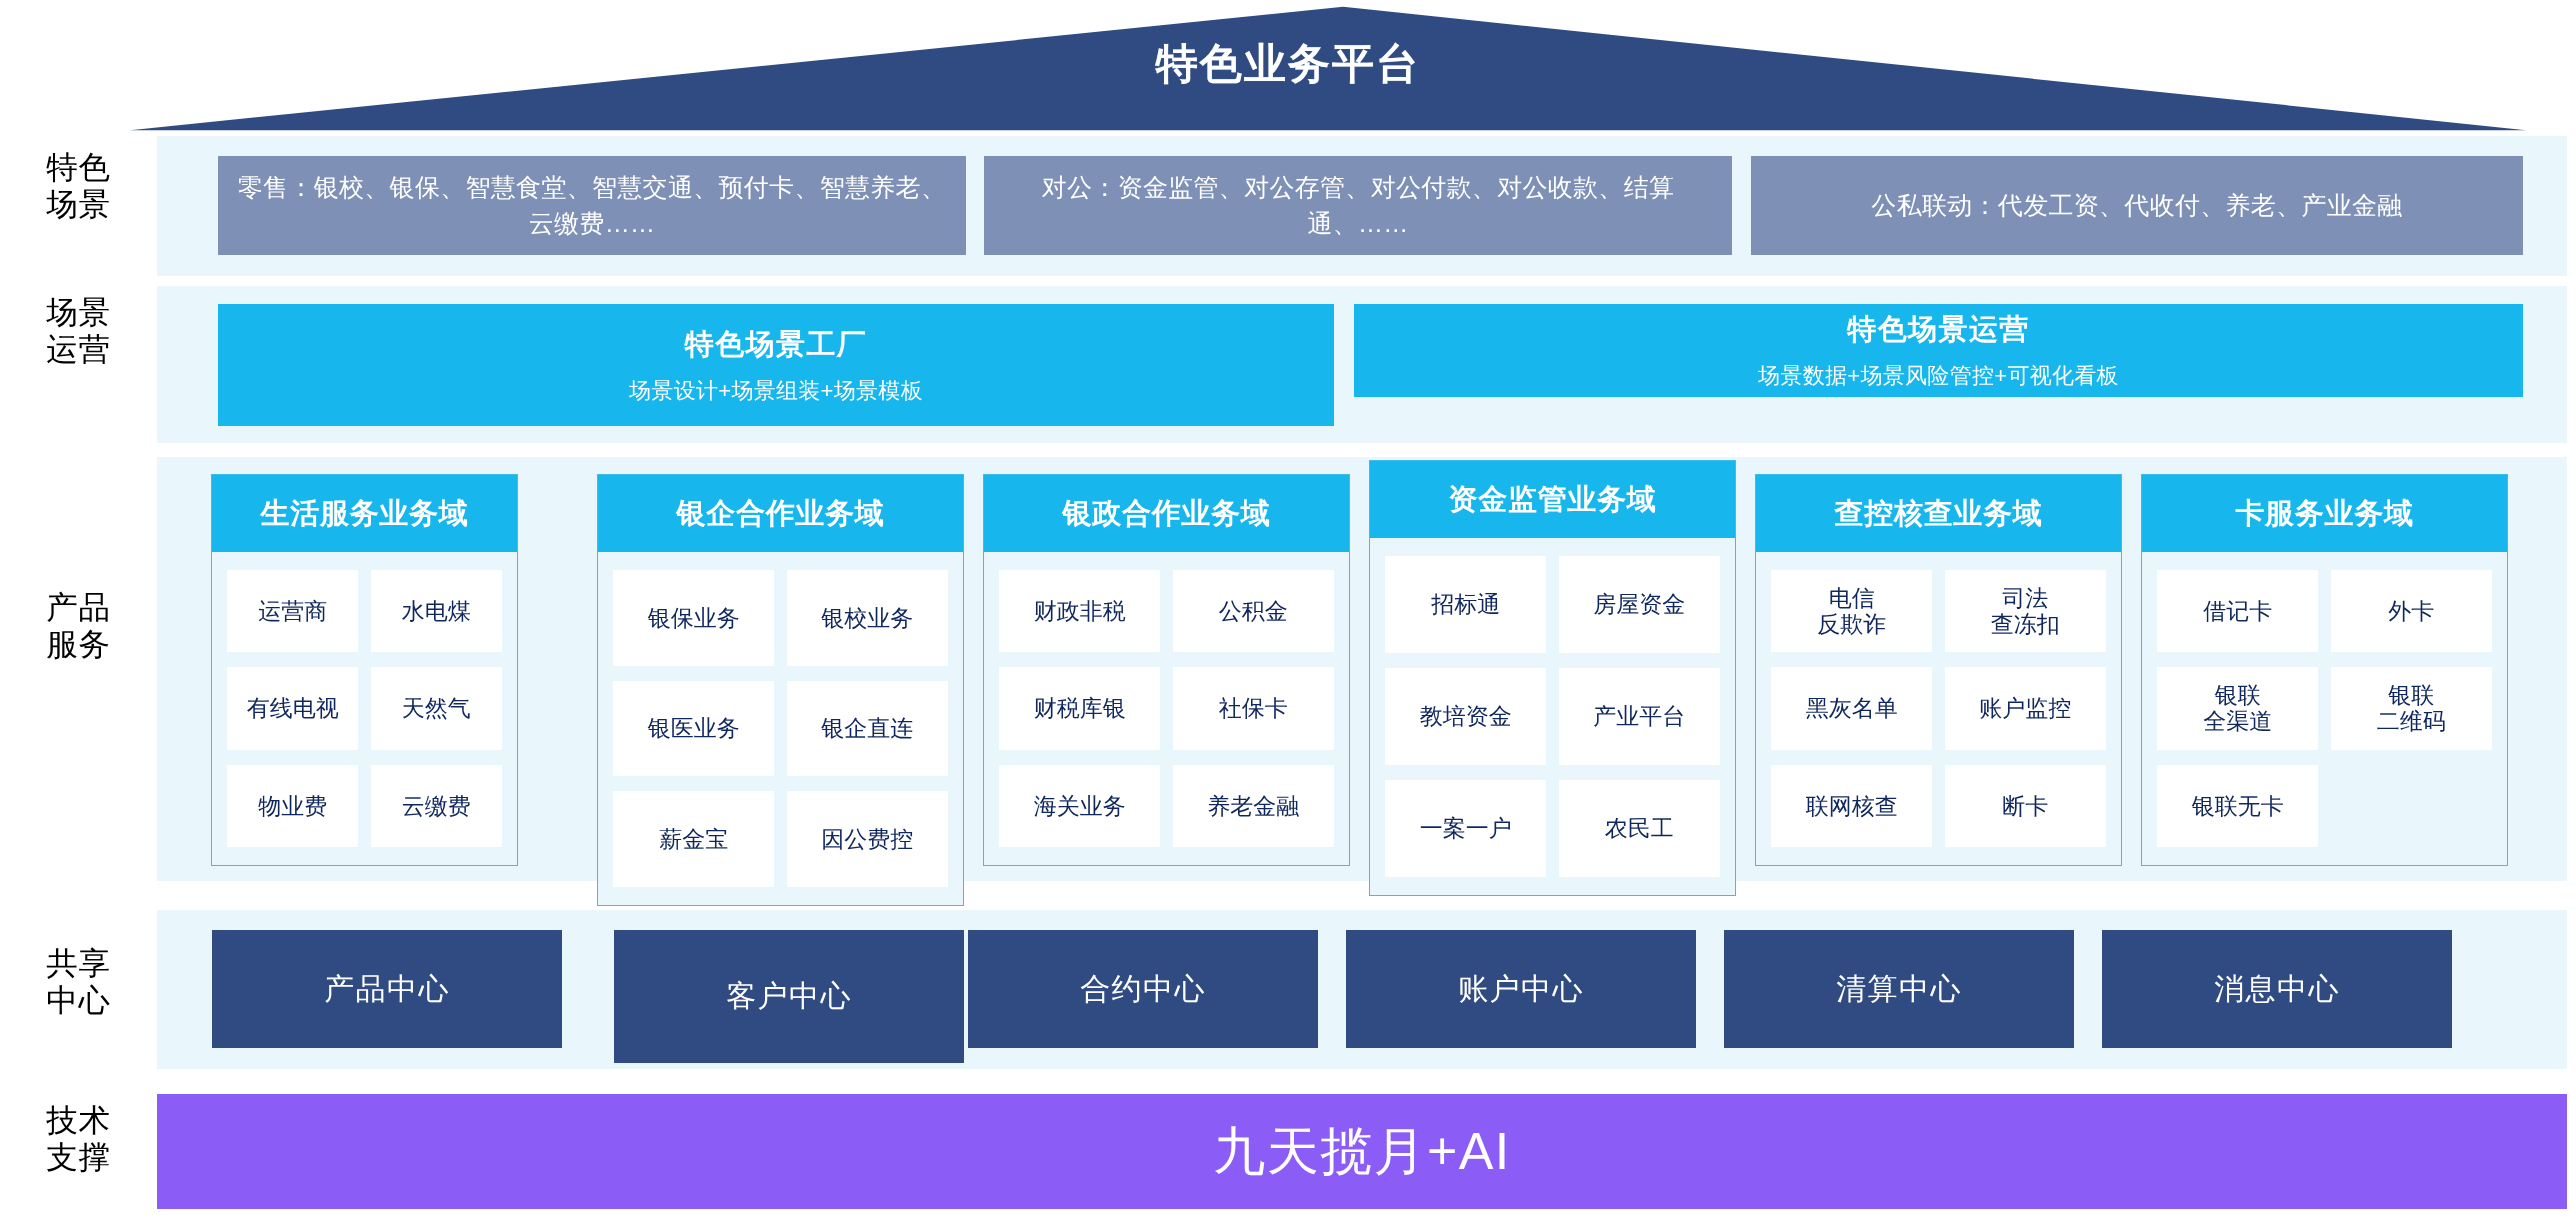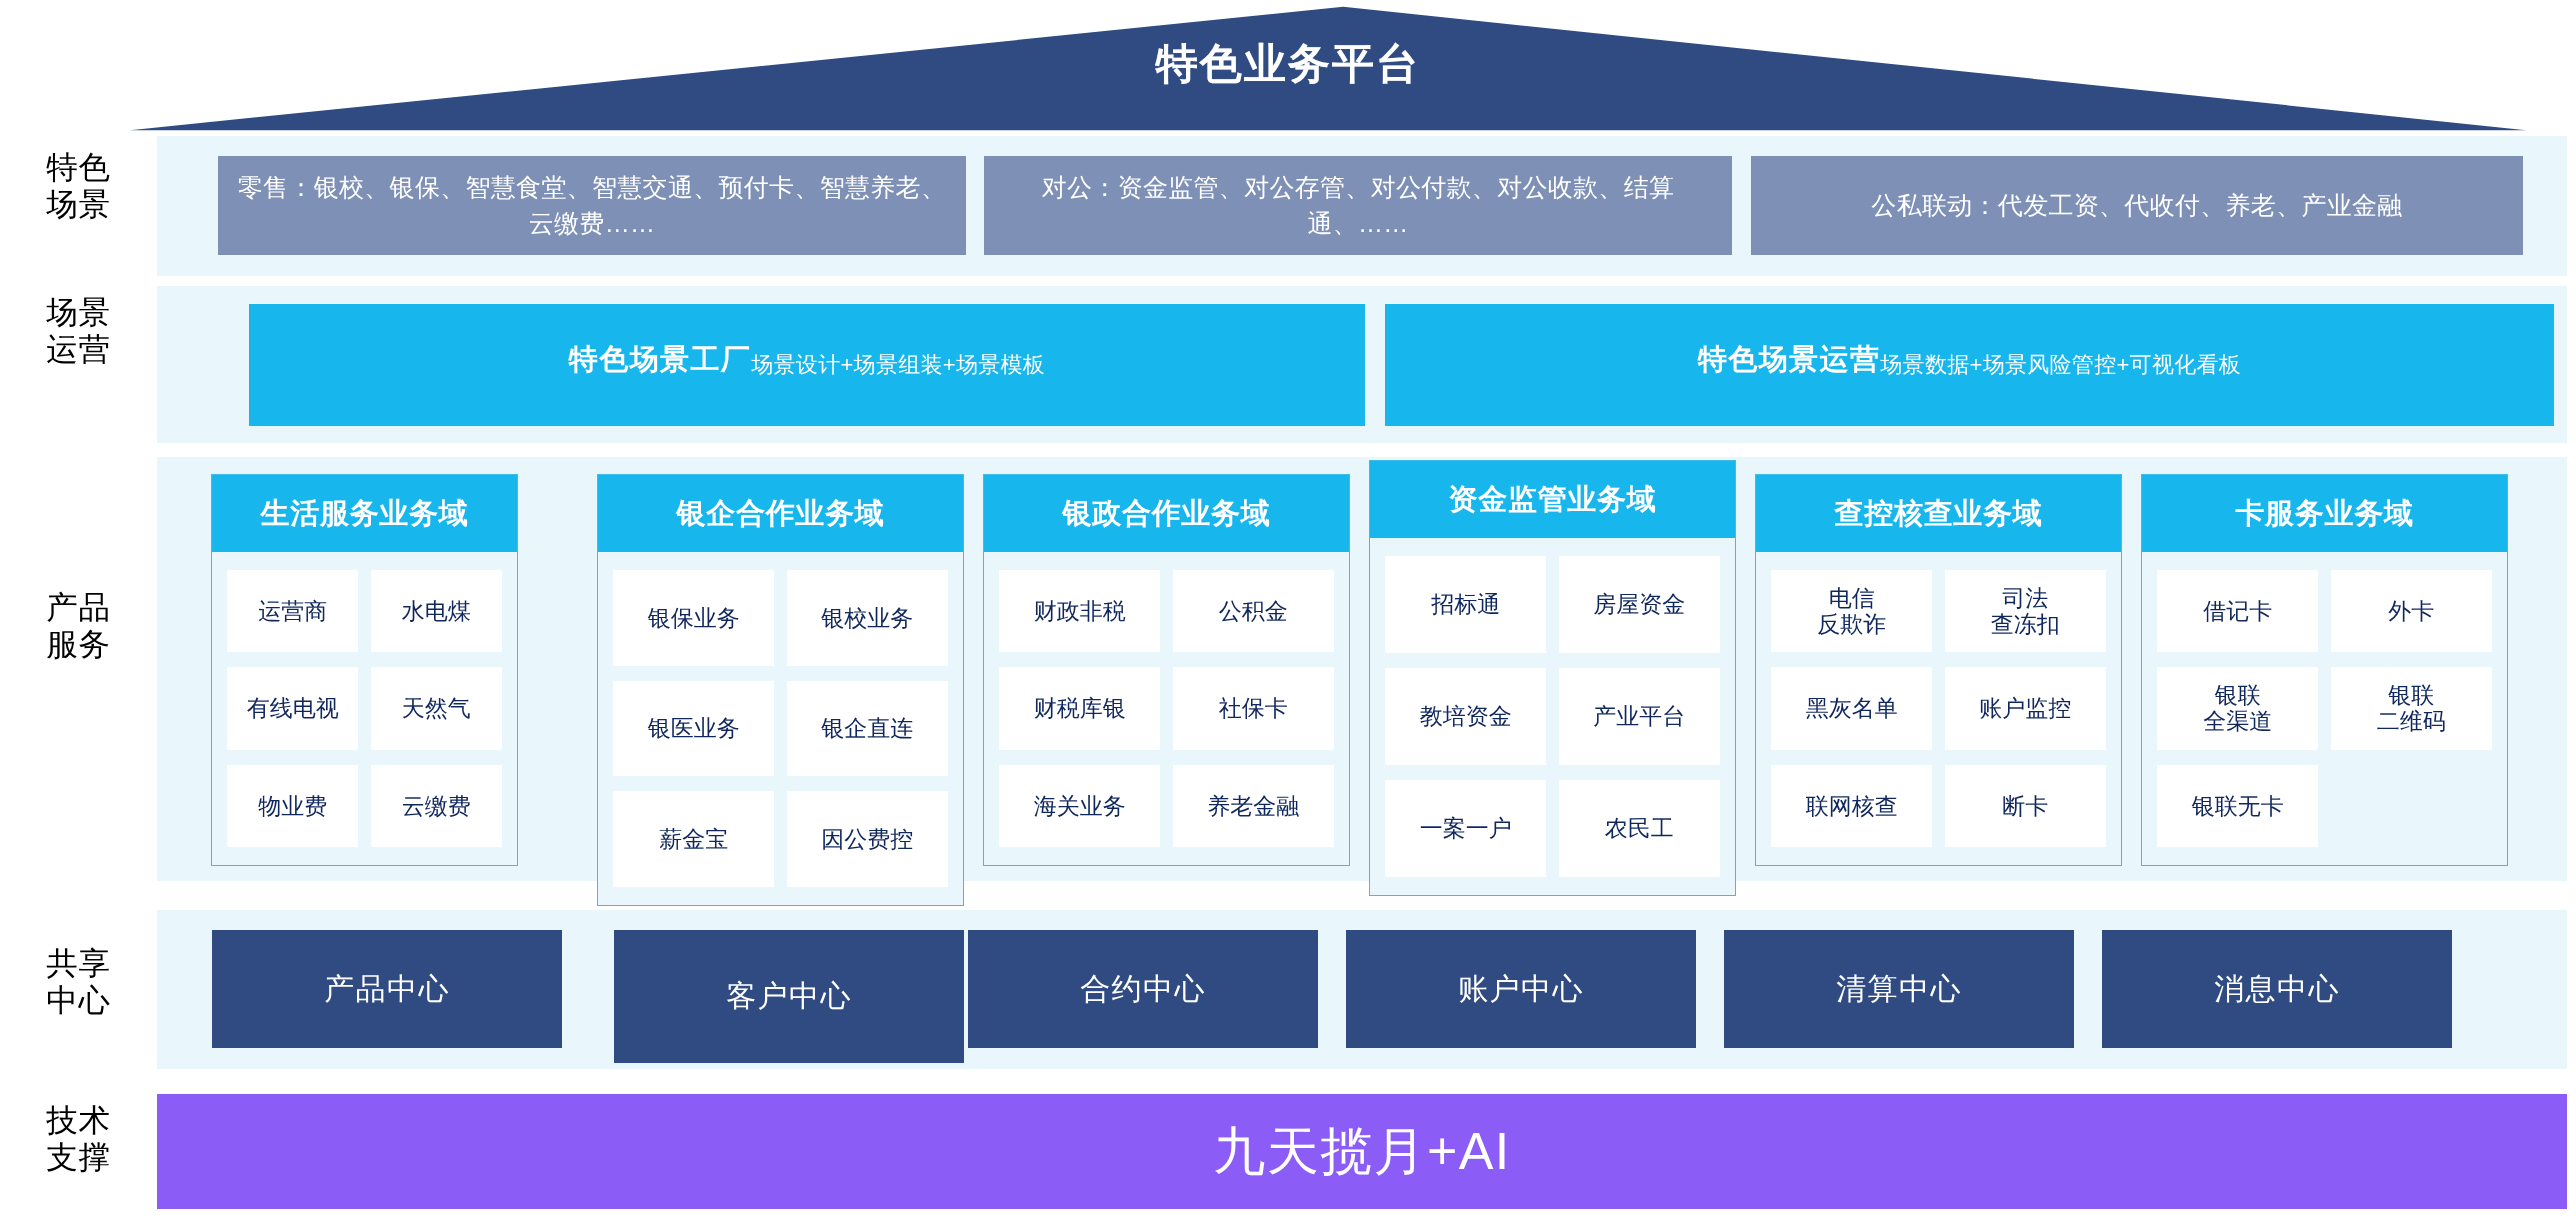--- a/index.html
+++ b/index.html
@@ -46,25 +46,24 @@
     text-align: center;
     padding: 6.8px 18px;
     letter-spacing: 0.3px;
   }
 
   
   .ops-box {
     position: absolute;
     background: #17B6EC;
     color: #ffffff;
-    display: flex; 
+    display: flex; flex-direction: column;
     align-items: center; justify-content: center;
     text-align: center;
     padding: 8px;
-    margin-left: 31px;
   }
   .ops-title { font-size: 29px; font-weight: 700; letter-spacing: 1.4px; margin-bottom: 11px; }
   .ops-sub   { font-size: 22px; font-weight: 400; letter-spacing: 0.3px; }
 
   
   .domain-card {
     position: absolute;
     border: 1.4px solid #3FBCEE;
     background: #E9F7FD;
     display: flex; flex-direction: column;
@@ -137,21 +136,21 @@
   <div class="panel" style="left:157px; top:136px; width:2410px; height:140px;"></div>
   <div class="scn-box" style="left:218px; top:156px; width:748px; height:99px;">零售：银校、银保、智慧食堂、智慧交通、预付卡、智慧养老、云缴费……</div>
   <div class="scn-box" style="left:984px; top:156px; width:748px; height:99px;">对公：资金监管、对公存管、对公付款、对公收款、结算通、……</div>
   <div class="scn-box" style="left:1751px; top:156px; width:772px; height:99px;">公私联动：代发工资、代收付、养老、产业金融</div>
 
   <div class="panel" style="left:157px; top:286px; width:2410px; height:157px;"></div>
   <div class="ops-box" style="left:218px; top:304px; width:1116px; height:122px;">
     <div class="ops-title">特色场景工厂</div>
     <div class="ops-sub">场景设计+场景组装+场景模板</div>
   </div>
-  <div class="ops-box" style="left:1354px; top:304px; width:1169px; height:122px;">
+  <div class="ops-box" style="left:1354px; top:304px; width:1169px; height:93px;">
     <div class="ops-title">特色场景运营</div>
     <div class="ops-sub">场景数据+场景风险管控+可视化看板</div>
   </div>
 
   <div class="panel" style="left:157px; top:457px; width:2410px; height:424px;"></div>
 
   <div class="domain-card" style="left:211px; top:474px; width:307px; height:392px;">
     <div class="domain-head">生活服务业务域</div>
     <div class="domain-grid">
       <div class="domain-cell">运营商</div>

